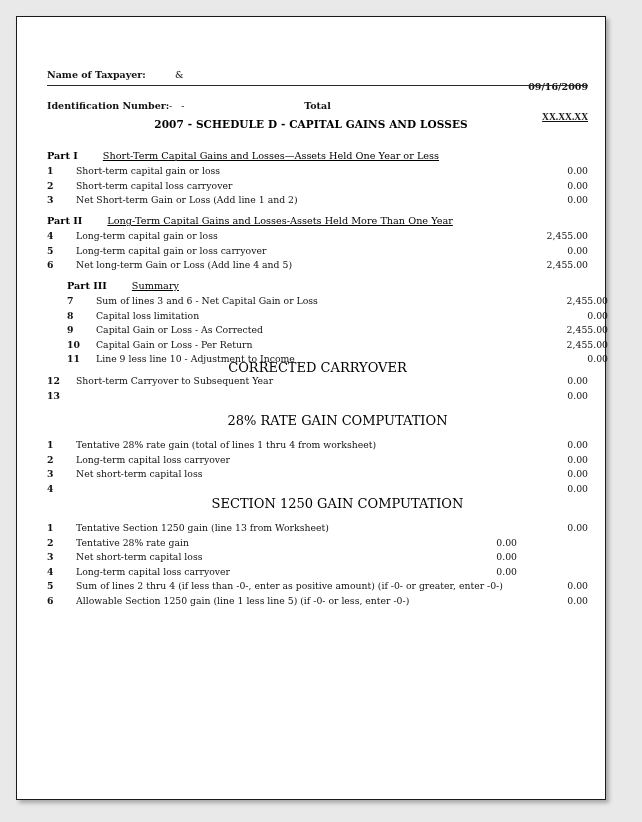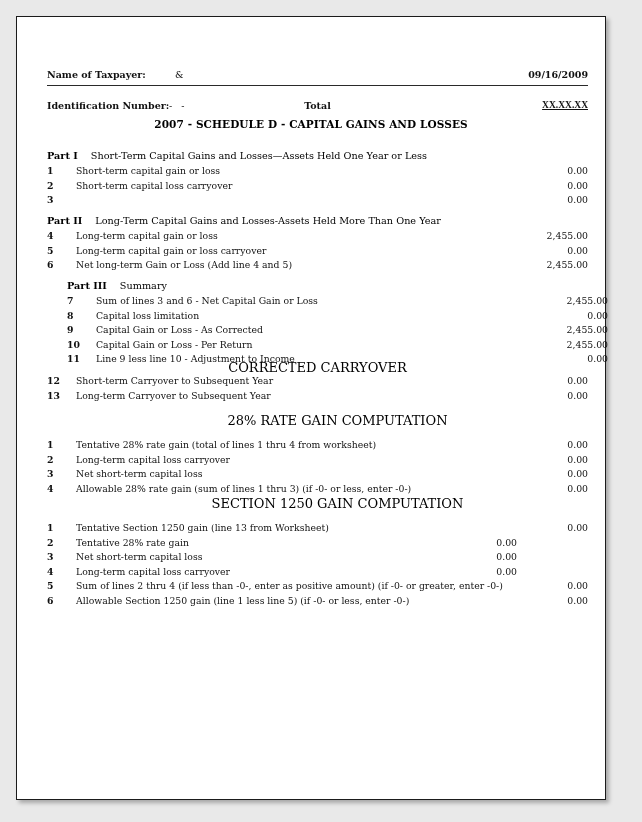--- a/index.html
+++ b/index.html
@@ -68,21 +68,21 @@
     position: absolute;
     left: 0;
     right: 0;
     top: 0;
     text-align: center;
     font-weight: bold;
   }
   .hdr-right {
     position: absolute;
     right: 0;
-    top: 0;
+    top: 12px;
     text-align: center;
     white-space: nowrap;
     font-weight: bold;
   }
   .hdr-right.u {
     text-decoration: underline;
     font-family: Liberation Serif, serif;
   }
   .hdr-rule {
     position: absolute;
@@ -117,21 +117,22 @@
     font-size: 9.7px;
     color: #000;
     white-space: nowrap;
   }
   .part-head .pnum {
     font-weight: bold;
     display: inline-block;
   }
   .part-head .pdesc {
     display: inline-block;
-    padding-left: 13px;
+    padding-left: 25px;
+    text-decoration: underline;
   }
   .sec-head {
     position: relative;
     height: 15px;
     font-size: 13px;
     color: #000;
     white-space: nowrap;
     text-align: center;
   }
   .sec-head.indent {
@@ -206,20 +207,21 @@
             <span class="amt">0.00</span>
           </div>
           <div class="line">
             <span class="num">2</span>
             <span class="desc">Short-term capital loss carryover</span>
             <span class="mid"></span>
             <span class="amt">0.00</span>
           </div>
           <div class="line">
             <span class="num">3</span>
+            <span class="desc">Net Short-term Gain or Loss (Add line 1 and 2)</span>
             <span class="mid"></span>
             <span class="amt">0.00</span>
           </div>
         </div>
         <div class="block" style="top: 198px;">
           <div class="part-head"><span class="pnum">Part II</span><span class="pdesc">Long-Term Capital Gains and Losses-Assets Held More Than One Year</span></div>
           <div class="line">
             <span class="num">4</span>
             <span class="desc">Long-term capital gain or loss</span>
             <span class="mid"></span>
@@ -274,21 +276,20 @@
         <div class="block" style="top: 343px;">
           <div class="sec-head">CORRECTED CARRYOVER</div>
           <div class="line">
             <span class="num">12</span>
             <span class="desc">Short-term Carryover to Subsequent Year</span>
             <span class="mid"></span>
             <span class="amt">0.00</span>
           </div>
           <div class="line">
             <span class="num">13</span>
-            <span class="desc">Long-term Carryover to Subsequent Year</span>
             <span class="mid"></span>
             <span class="amt">0.00</span>
           </div>
         </div>
         <div class="block" style="top: 396px;">
           <div class="sec-head indent">28% RATE GAIN COMPUTATION</div>
           <div style="height: 11px;"></div>
           <div class="line">
             <span class="num">1</span>
             <span class="desc">Tentative 28% rate gain (total of lines 1 thru 4 from worksheet)</span>
@@ -302,21 +303,20 @@
             <span class="amt">0.00</span>
           </div>
           <div class="line">
             <span class="num">3</span>
             <span class="desc">Net short-term capital loss</span>
             <span class="mid"></span>
             <span class="amt">0.00</span>
           </div>
           <div class="line">
             <span class="num">4</span>
-            <span class="desc">Allowable 28% rate gain (sum of lines 1 thru 3) (if -0- or less, enter -0-)</span>
             <span class="mid"></span>
             <span class="amt">0.00</span>
           </div>
         </div>
         <div class="block" style="top: 479px;">
           <div class="sec-head indent">SECTION 1250 GAIN COMPUTATION</div>
           <div style="height: 11px;"></div>
           <div class="line">
             <span class="num">1</span>
             <span class="desc">Tentative Section 1250 gain (line 13 from Worksheet)</span>

